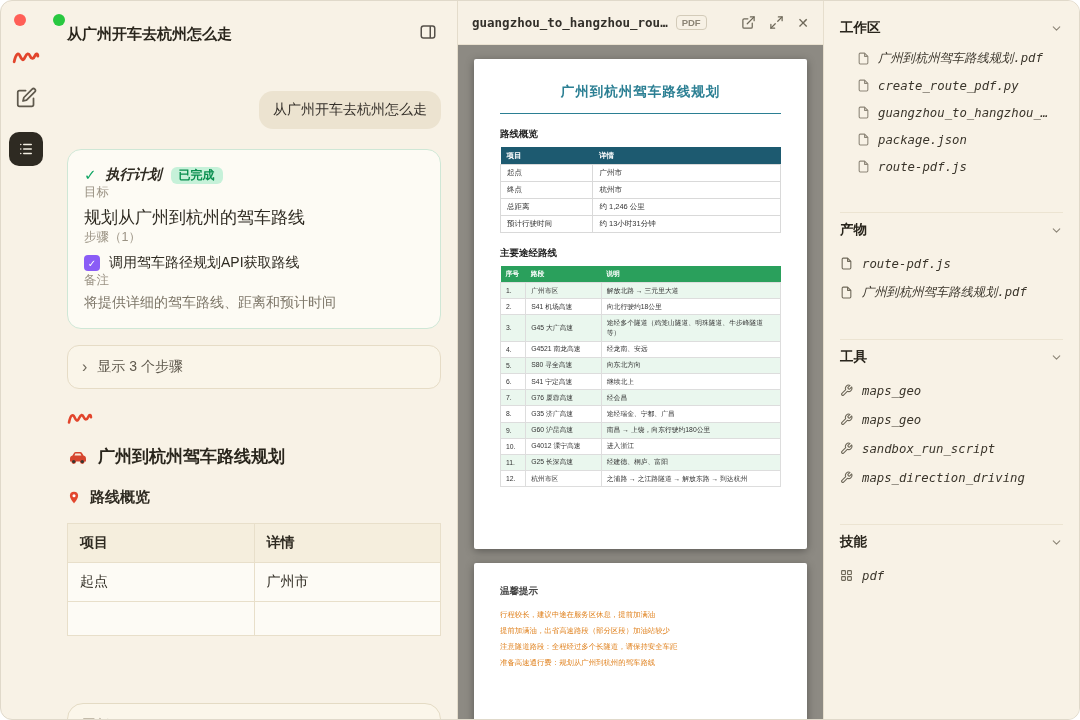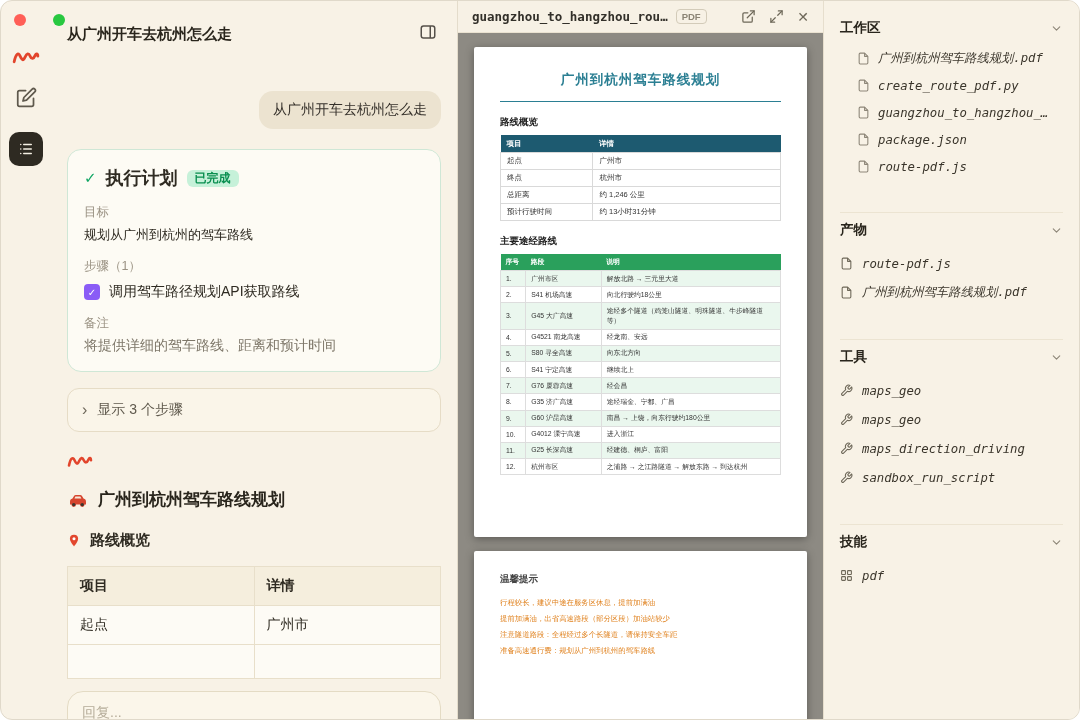--- a/index.html
+++ b/index.html
@@ -26,24 +26,24 @@
   
   .chat { position:relative; overflow:hidden; display:flex; flex-direction:column; }
   .chat-header { display:flex; align-items:center; justify-content:space-between; padding:22px 20px 6px 16px; }
   .chat-title { font-size:15px; font-weight:700; color:#29251c; }
   .panel-toggle { color:#55504a; } .panel-toggle svg { width:18px; height:18px; }
   .chat-body { flex:1; padding:0 16px; overflow:hidden; }
   .bubble { margin:40px 0 20px auto; width:fit-content; max-width:80%; background:#ece3d0; padding:10px 14px; border-radius:14px; font-size:14px; color:#35302a; }
   .plan-card { background:#fdfbf4; border:1px solid #cfe7d6; border-radius:14px; padding:16px; }
   .plan-head { display:flex; align-items:center; gap:9px; }
   .plan-check { color:#10a564; font-weight:700; font-size:15px; }
-  .plan-title { font-size:18px; font-weight:700; }
+  .plan-title { font-size:14px; font-weight:700;font-style:italic; }
   .badge { background:#c6f1d9; color:#0a8f50; font-size:12px; padding:0 8px; border-radius:6px; font-weight:600; }
-  .plan-label { color:#9a9283; font-size:12.5px; margin-top:14px; }
-  .plan-goal { font-size:13px; margin-top:5px; font-weight:500; color:#2f2b22; }
+  .plan-label { color:#9a9283; font-size:12.5px; margin-top:0; }
+  .plan-goal { font-size:17px; margin-top:5px; font-weight:500; color:#2f2b22; }
   .step-row { display:flex; align-items:center; gap:9px; margin-top:8px; }
   .checkbox { width:16px; height:16px; border-radius:4px; background:#8a5cf6; color:#fff; font-size:10px; display:flex; align-items:center; justify-content:center; font-weight:700; flex:none; }
   .step-text { font-size:14px; }
   .plan-notes { font-size:14px; color:#7e7769; margin-top:5px; }
   .steps-toggle { margin-top:16px; border:1px solid #e6dcc6; border-radius:12px; padding:12px 14px; display:flex; align-items:center; gap:10px; color:#5f594d; font-size:14px; background:#faf5e9; }
   .chev { color:#6f695c; font-size:16px; line-height:1; }
   .answer-logo { margin-top:20px; } .answer-logo svg { width:26px; height:18px; }
   .h1-row { display:flex; align-items:center; gap:9px; margin-top:14px; font-size:17px; font-weight:700; color:#29251c; }
   .h1-row svg { width:22px; height:16px; }
   .h2-row { display:flex; align-items:center; gap:9px; margin-top:20px; font-size:15px; font-weight:700; }
@@ -52,21 +52,21 @@
   .chat-table th, .chat-table td { border:1px solid #e8dfca; padding:10px 12px; text-align:left; }
   .chat-table th { font-weight:700; background:#f5eedd; width:43%; }
   .chat-table .stub td { height:34px; }
 
   .composer-bar { position:absolute; left:0; right:0; bottom:0; padding:10px 16px 16px; background:#f8f2e6; }
   .composer { background:#fbf6ea; border:1px solid #e4dbc4; border-radius:16px; height:88px; padding:12px 14px; position:relative; }
   .composer-ph { color:#b5ac99; font-size:14px; }
 
   
   .viewer { border-left:1px solid #e4dccb; display:flex; flex-direction:column; background:#f7f1e5; }
-  .viewer-header { height:32px; display:flex; align-items:center; gap:8px; padding:0 14px; border-bottom:1px solid #eae2d1; }
+  .viewer-header { height:44px; display:flex; align-items:center; gap:8px; padding:0 14px; border-bottom:1px solid #eae2d1; }
   .viewer-file { font-family:"DejaVu Sans Mono",monospace; font-size:12.5px; font-weight:700; white-space:nowrap; overflow:hidden; color:#33302a; }
   .pdf-badge { font-size:9.5px; color:#8c8576; border:1px solid #d3cbb9; border-radius:4px; padding:1px 5px; font-weight:600; flex:none; }
   .viewer-actions { margin-left:auto; display:flex; align-items:center; gap:13px; color:#6e6859; flex:none; }
   .viewer-actions svg { width:15px; height:15px; }
   .x { font-size:14px; color:#6e6859; line-height:1; }
   .viewer-body { flex:1; background:#8d8a83; padding:14px 16px; overflow:hidden; }
   .page { background:#fff; box-shadow:0 2px 8px rgba(0,0,0,.35); border-radius:2px; }
   .page1 { padding:24px 26px; height:490px; }
   .page2 { margin-top:14px; padding:22px 26px; height:230px; }
   .pdf-title { color:#2b7f93; text-align:center; font-size:13.5px; font-weight:700; padding-bottom:12px; border-bottom:1.5px solid #2b7f93; letter-spacing:1px; }
@@ -437,27 +437,27 @@
         <div class="trow">
           <svg viewBox="0 0 24 24" fill="none" stroke="currentColor" stroke-width="2" stroke-linecap="round" stroke-linejoin="round">
               <path d="M14.7 6.3a1 1 0 0 0 0 1.4l1.6 1.6a1 1 0 0 0 1.4 0l3.77-3.77a6 6 0 0 1-7.94 7.94l-6.91 6.91a2.12 2.12 0 0 1-3-3l6.91-6.91a6 6 0 0 1 7.94-7.94l-3.76 3.76z"></path>
             </svg>
           <span class="fname">maps_geo</span>
         </div>
         <div class="trow">
           <svg viewBox="0 0 24 24" fill="none" stroke="currentColor" stroke-width="2" stroke-linecap="round" stroke-linejoin="round">
               <path d="M14.7 6.3a1 1 0 0 0 0 1.4l1.6 1.6a1 1 0 0 0 1.4 0l3.77-3.77a6 6 0 0 1-7.94 7.94l-6.91 6.91a2.12 2.12 0 0 1-3-3l6.91-6.91a6 6 0 0 1 7.94-7.94l-3.76 3.76z"></path>
             </svg>
-          <span class="fname">maps_direction_driving</span>
+          <span class="fname">sandbox_run_script</span>
         </div>
         <div class="trow">
           <svg viewBox="0 0 24 24" fill="none" stroke="currentColor" stroke-width="2" stroke-linecap="round" stroke-linejoin="round">
               <path d="M14.7 6.3a1 1 0 0 0 0 1.4l1.6 1.6a1 1 0 0 0 1.4 0l3.77-3.77a6 6 0 0 1-7.94 7.94l-6.91 6.91a2.12 2.12 0 0 1-3-3l6.91-6.91a6 6 0 0 1 7.94-7.94l-3.76 3.76z"></path>
             </svg>
-          <span class="fname">sandbox_run_script</span>
+          <span class="fname">maps_direction_driving</span>
         </div>
       </div>
     </div>
 
     <div class="side-sec">
       <div class="sec-head">
         <span class="sec-title">技能</span>
         <svg viewBox="0 0 24 24" fill="none" stroke="currentColor" stroke-width="2" stroke-linecap="round" stroke-linejoin="round">
             <path d="M6 9l6 6 6-6"></path>
           </svg>

